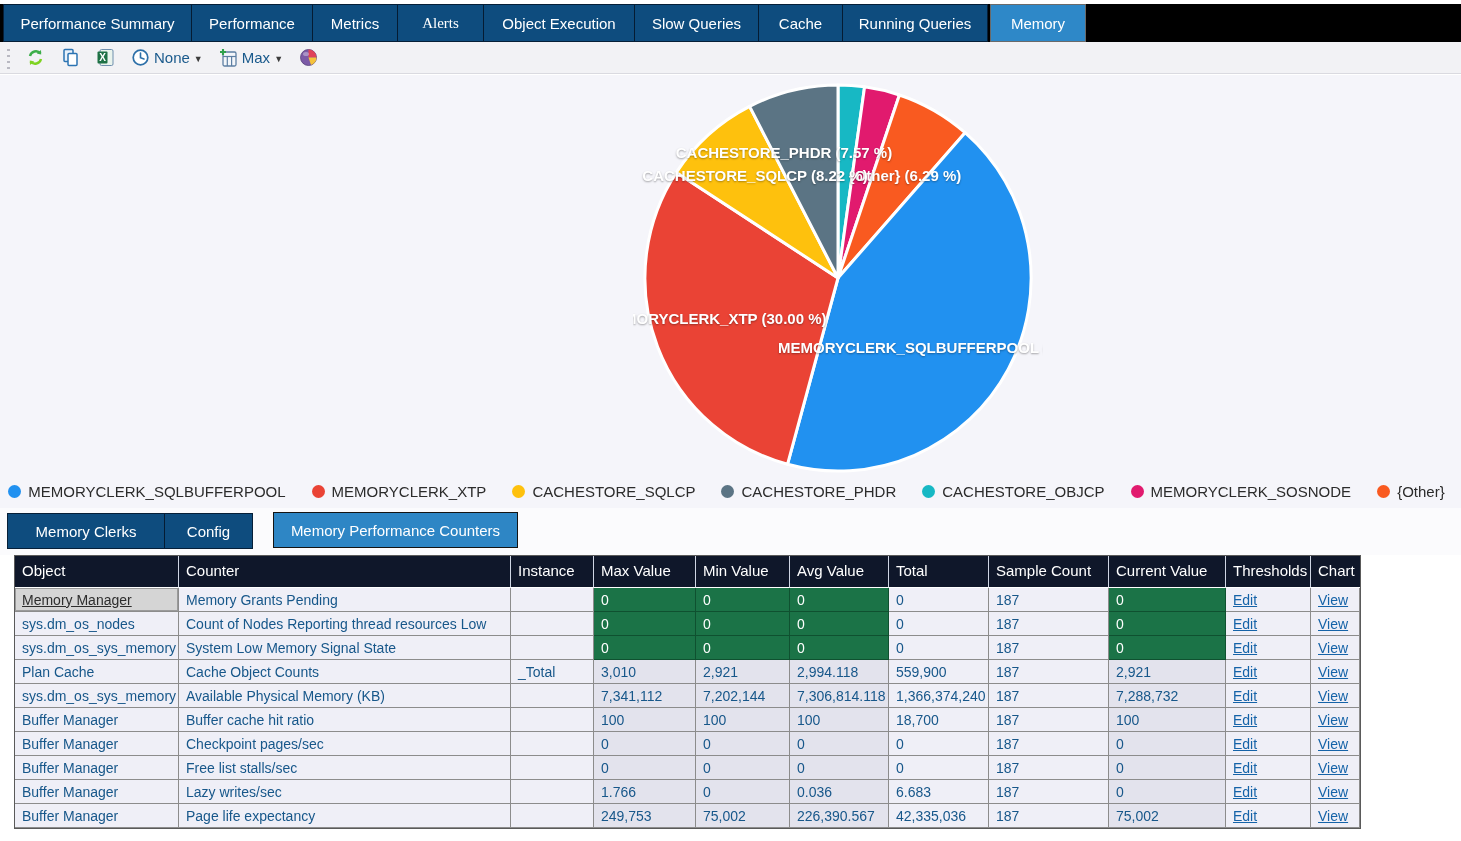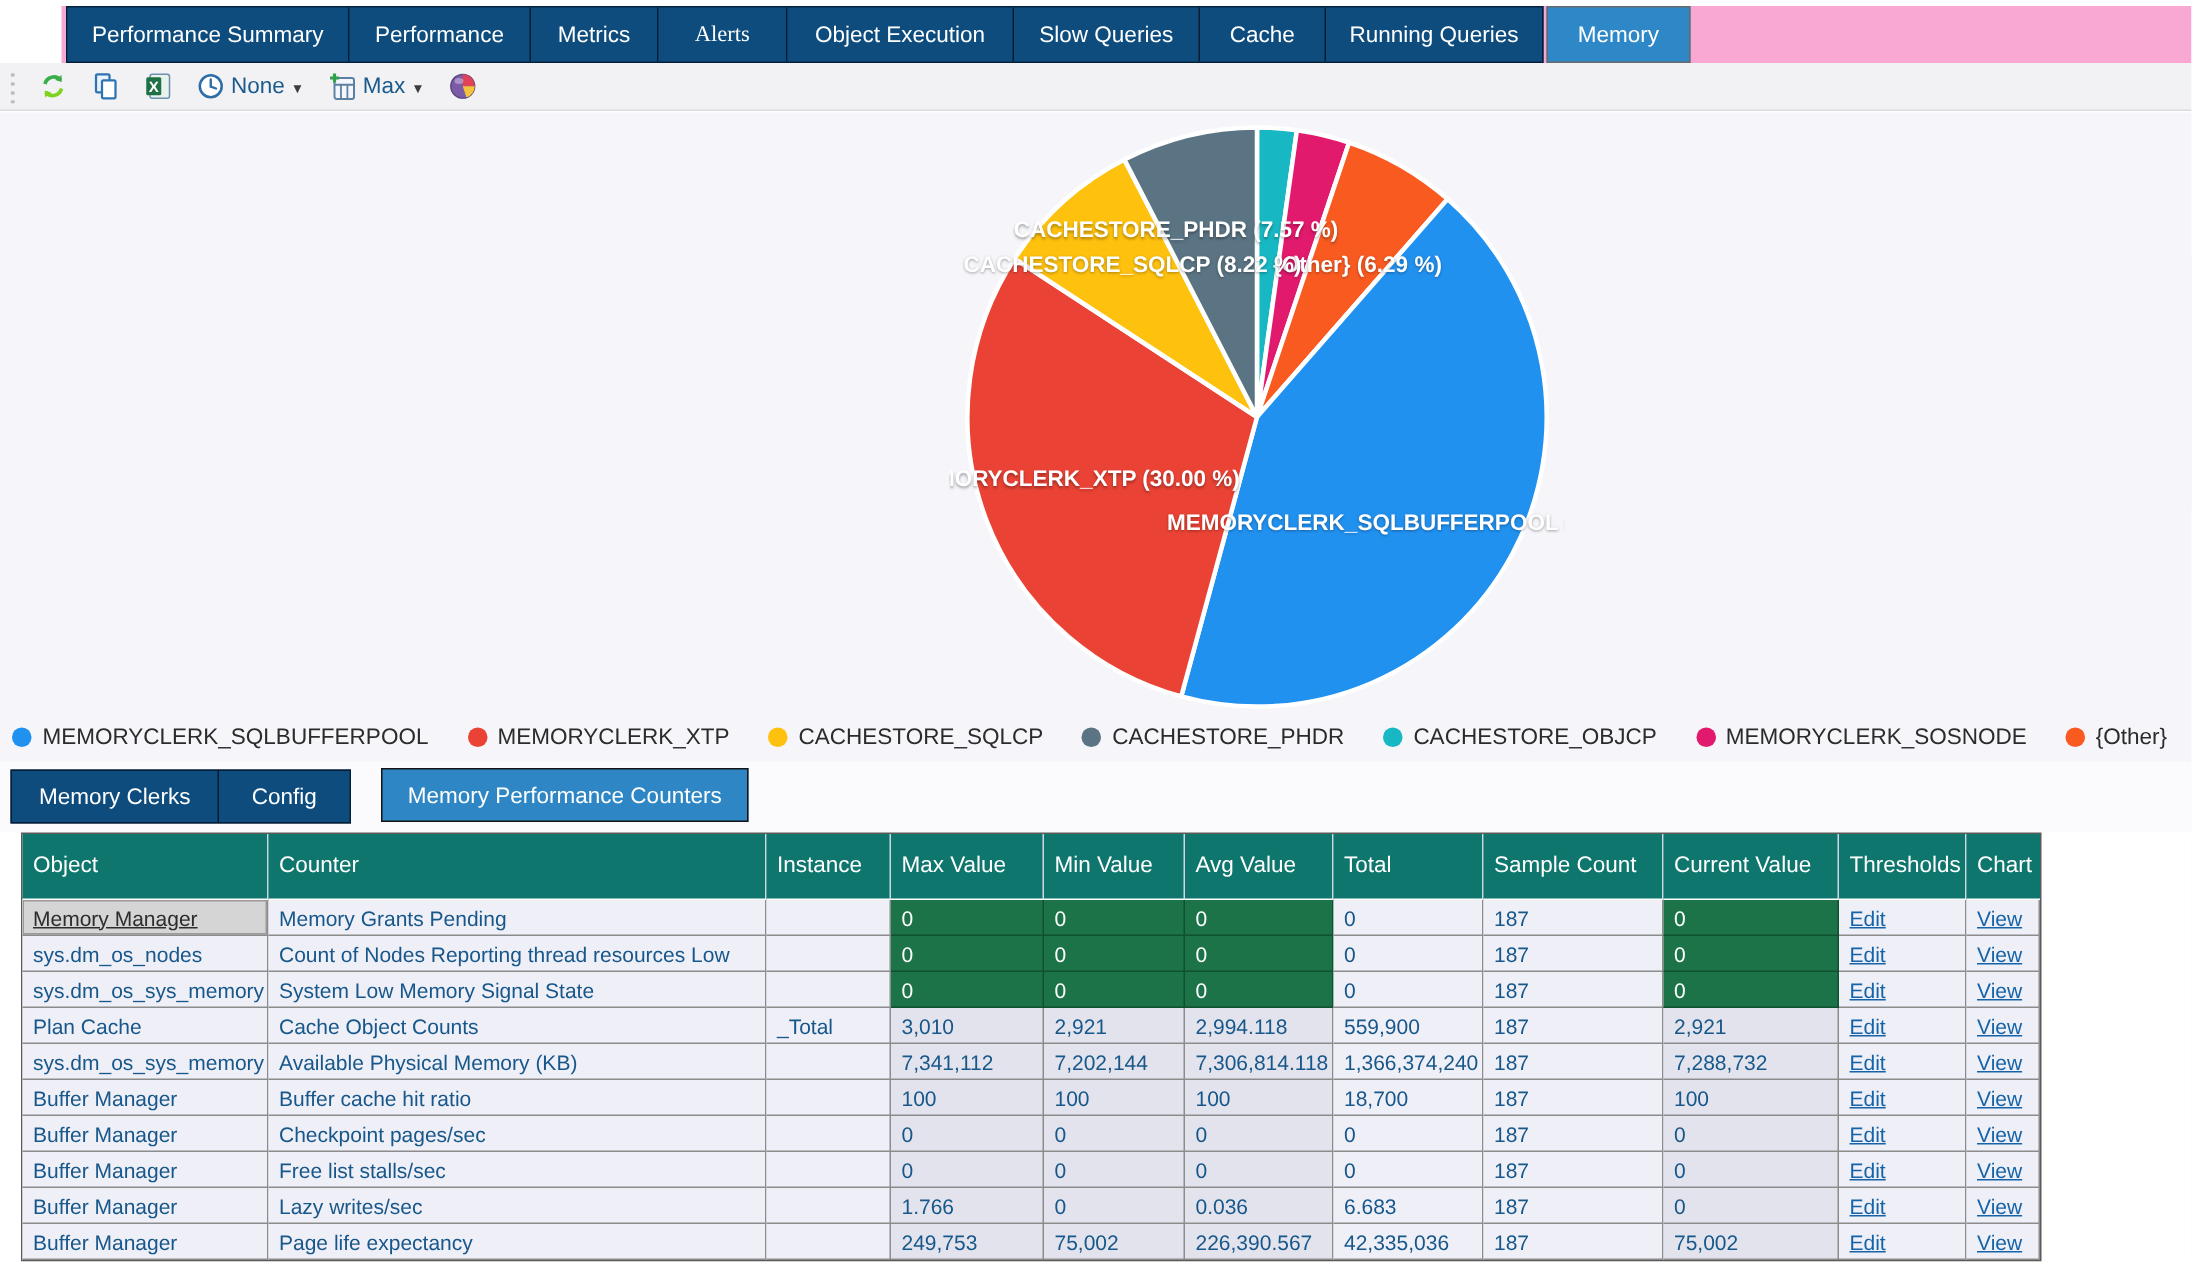--- a/index.html
+++ b/index.html
@@ -2,21 +2,21 @@
 <html><head>
 <meta charset="utf-8">
 <style>
   * { box-sizing: border-box; margin: 0; padding: 0; }
   html,body { width:1461px; height:841px; overflow:hidden; background:#ffffff;
     font-family:"Liberation Sans", sans-serif; }
   #page { position:relative; width:1461px; height:841px; background:#ffffff; }
 
   
   .tabbar-top { position:absolute; top:4px; left:0; right:0; height:38px;
-    background:#f9a8d4; display:flex; align-items:stretch;margin-left:41px; }
+    background:#000000; display:flex; align-items:stretch; }
   .tabgroup { display:flex; background:#082F52; border:1px solid #061F38; margin-left:3px; }
   .tab { display:flex; align-items:center; justify-content:center;
     color:#ffffff; font-size:15px; background:#0E4C7E; border-right:1px solid #051C33;
     cursor:default; white-space:nowrap; }
   .tab:last-child { border-right:none; }
   .tab.active-top { background:#2E88C8; border:1px solid #6a6a6a; margin-left:2px; }
 
   
   .toolbar { position:absolute; top:42px; left:0; right:0; height:32px;
     background:#F2F2F5; border-bottom:1px solid #DADAE0; display:flex;
@@ -47,21 +47,21 @@
   .tab2 { height:34px; display:flex; align-items:center; justify-content:center;
     color:#fff; font-size:15px; background:#0E4C7E; border-right:1px solid #051C33; }
   .tab2:last-child { border-right:none; }
   .tab2.active-bot { background:#2E86C5; border:1px solid #141414; margin-left:20px; height:36px; margin-top:-1px; }
 
   
   .table-wrap { position:absolute; top:555px; left:14px; width:1347px;
     border:1px solid #5A5A5A; background:#fff; }
   .grid { display:grid;
     grid-template-columns:164px 332px 83px 102px 94px 99px 100px 120px 117px 85px 49px; }
-  .th { background:#0f766e; color:#ffffff; font-size:15px; height:44px;
+  .th { background:#0f172a; color:#ffffff; font-size:15px; height:32px;
     display:flex; align-items:center; padding-left:7px; border-right:1px solid #cfd6e4;
     border-bottom:1px solid #ffffff; line-height:1.25; }
   .th:nth-child(11) { border-right:none; }
   .tr { display:contents; }
   .td { background:#EFEFF7; color:#17578A; font-size:14px; height:24px;
     display:flex; align-items:center; padding-left:7px; white-space:nowrap; overflow:hidden;
     border-right:1px solid #8C8C8C; border-bottom:1px solid #8C8C8C; }
   .td.val { background:#E3E3ED; }
   .td.green { background:#1B7347; color:#ffffff; border-right-color:#0f5130; border-bottom-color:#0f5130; }
   .td.selected { background:#D5D5D5; color:#2d2d2d; box-shadow:inset 0 0 0 1px #9a9a9a;text-decoration:underline; }
@@ -186,21 +186,21 @@
         </div>
         <div class="legend-item">
           <span class="legend-dot" style="background: rgb(249, 90, 32);"></span>
           <span class="legend-text">{Other}</span>
         </div>
       </div>
   </div>
 
   <div class="tabbar-bottom">
     <div class="tabgroup2" id="tabs-bottom">
-        <div class="tab2" style="width: 138px;">Memory Clerks</div>
+        <div class="tab2" style="width: 157px;">Memory Clerks</div>
         <div class="tab2" style="width: 87px;">Config</div>
       </div>
     <div class="tab2 active-bot" id="tab-bot-active" style="width: 245px;">Memory Performance Counters</div>
   </div>
 
   <div class="table-wrap">
     <div class="grid" id="grid">
         <div class="th">Object</div>
         <div class="th">Counter</div>
         <div class="th">Instance</div>

